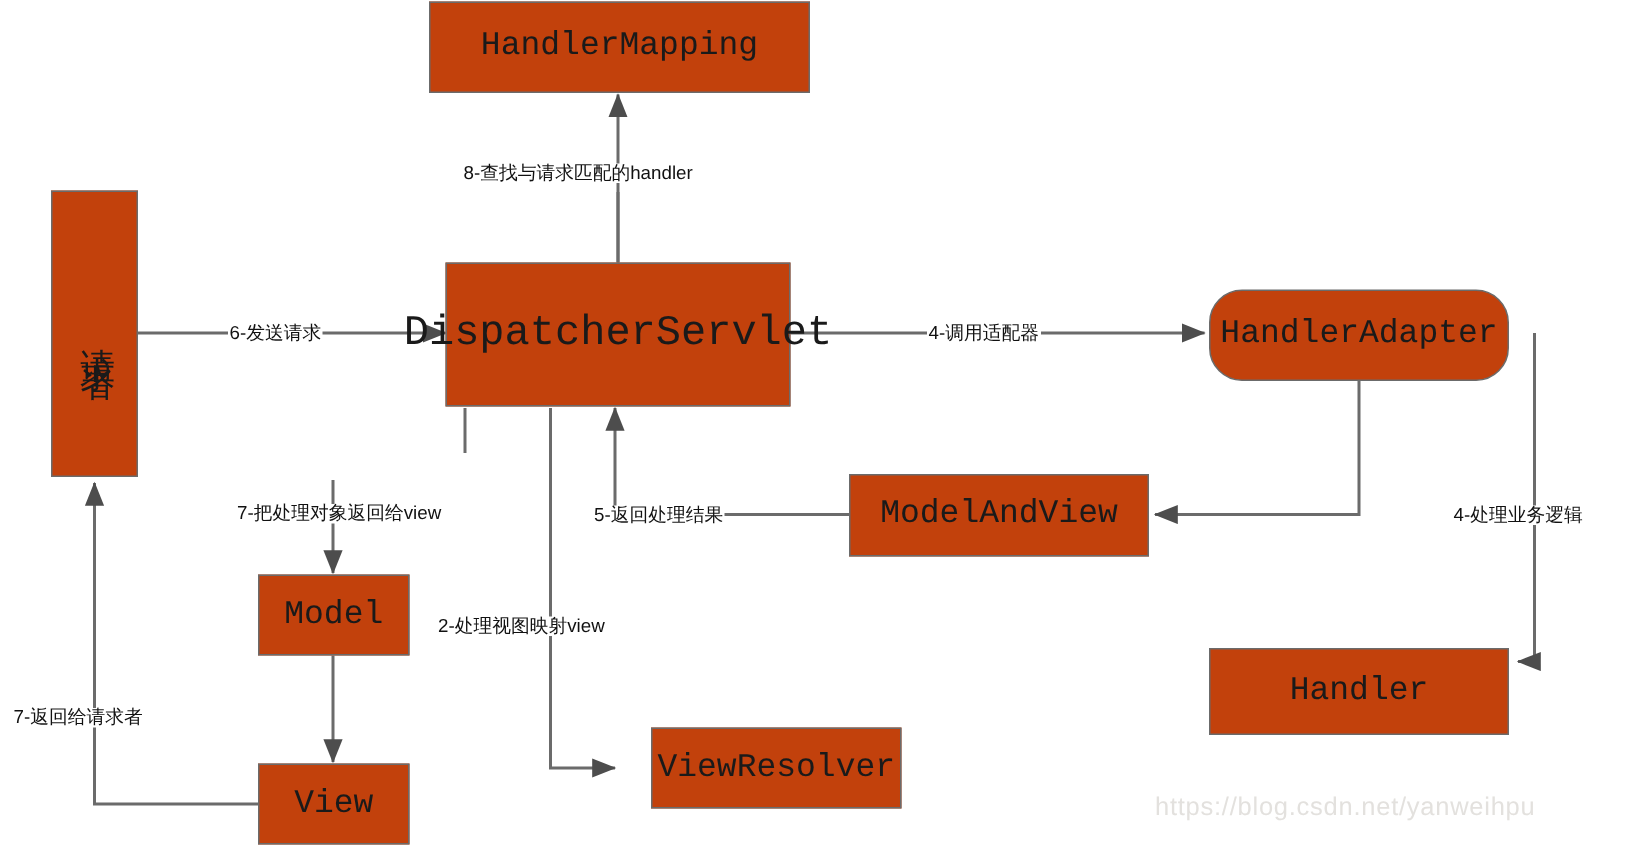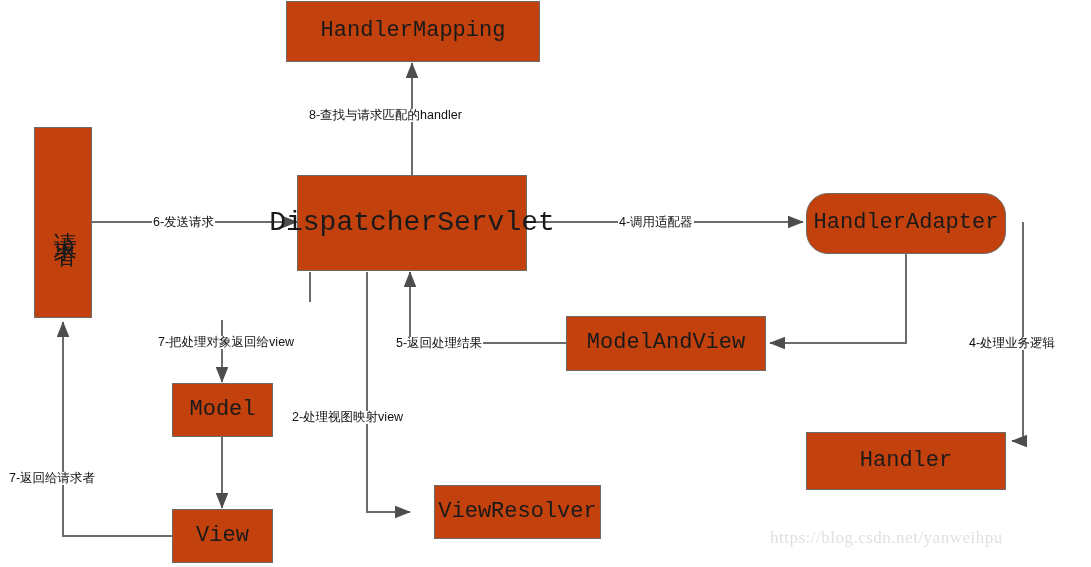--- a/index.html
+++ b/index.html
@@ -7,21 +7,21 @@
        font-family:"DejaVu Serif",serif;}
   #canvas{position:absolute;left:0;top:0;width:1091px;height:567px;}
   .box{position:absolute;box-sizing:border-box;border:1.6px solid #6b6b6b;
        background:#c2410c;display:flex;align-items:center;justify-content:center;
        font-family:Liberation Mono, monospace;color:#1a1a1a;}
   .box span{display:block;text-align:center;line-height:1.1;}
   .vbox{writing-mode:vertical-rl;text-orientation:upright;letter-spacing:6px;}
   .lbl{position:absolute;font-family:"Liberation Sans","DejaVu Sans",sans-serif;
        font-size:12.5px;color:#111;white-space:nowrap;background:#fff;
        padding:0 1px;line-height:1;}
-  #watermark{position:absolute;left:770px;top:528px;font-family:Liberation Serif, serif;
+  #watermark{position:absolute;left:770px;top:528px;font-family:Liberation Sans, sans-serif;
        font-size:17px;color:#e3e1de;letter-spacing:.5px;white-space:nowrap;}
 </style>
 </head>
 <body>
 
 <svg id="canvas" viewBox="0 0 1091 567" xmlns="http://www.w3.org/2000/svg">
   <defs>
     <marker id="ah" markerWidth="9" markerHeight="9" refX="7.6" refY="3.2" orient="auto" markerUnits="strokeWidth">
       <path d="M0,0 L8,3.2 L0,6.4 z" fill="#4d4d4d"></path>
     </marker>

